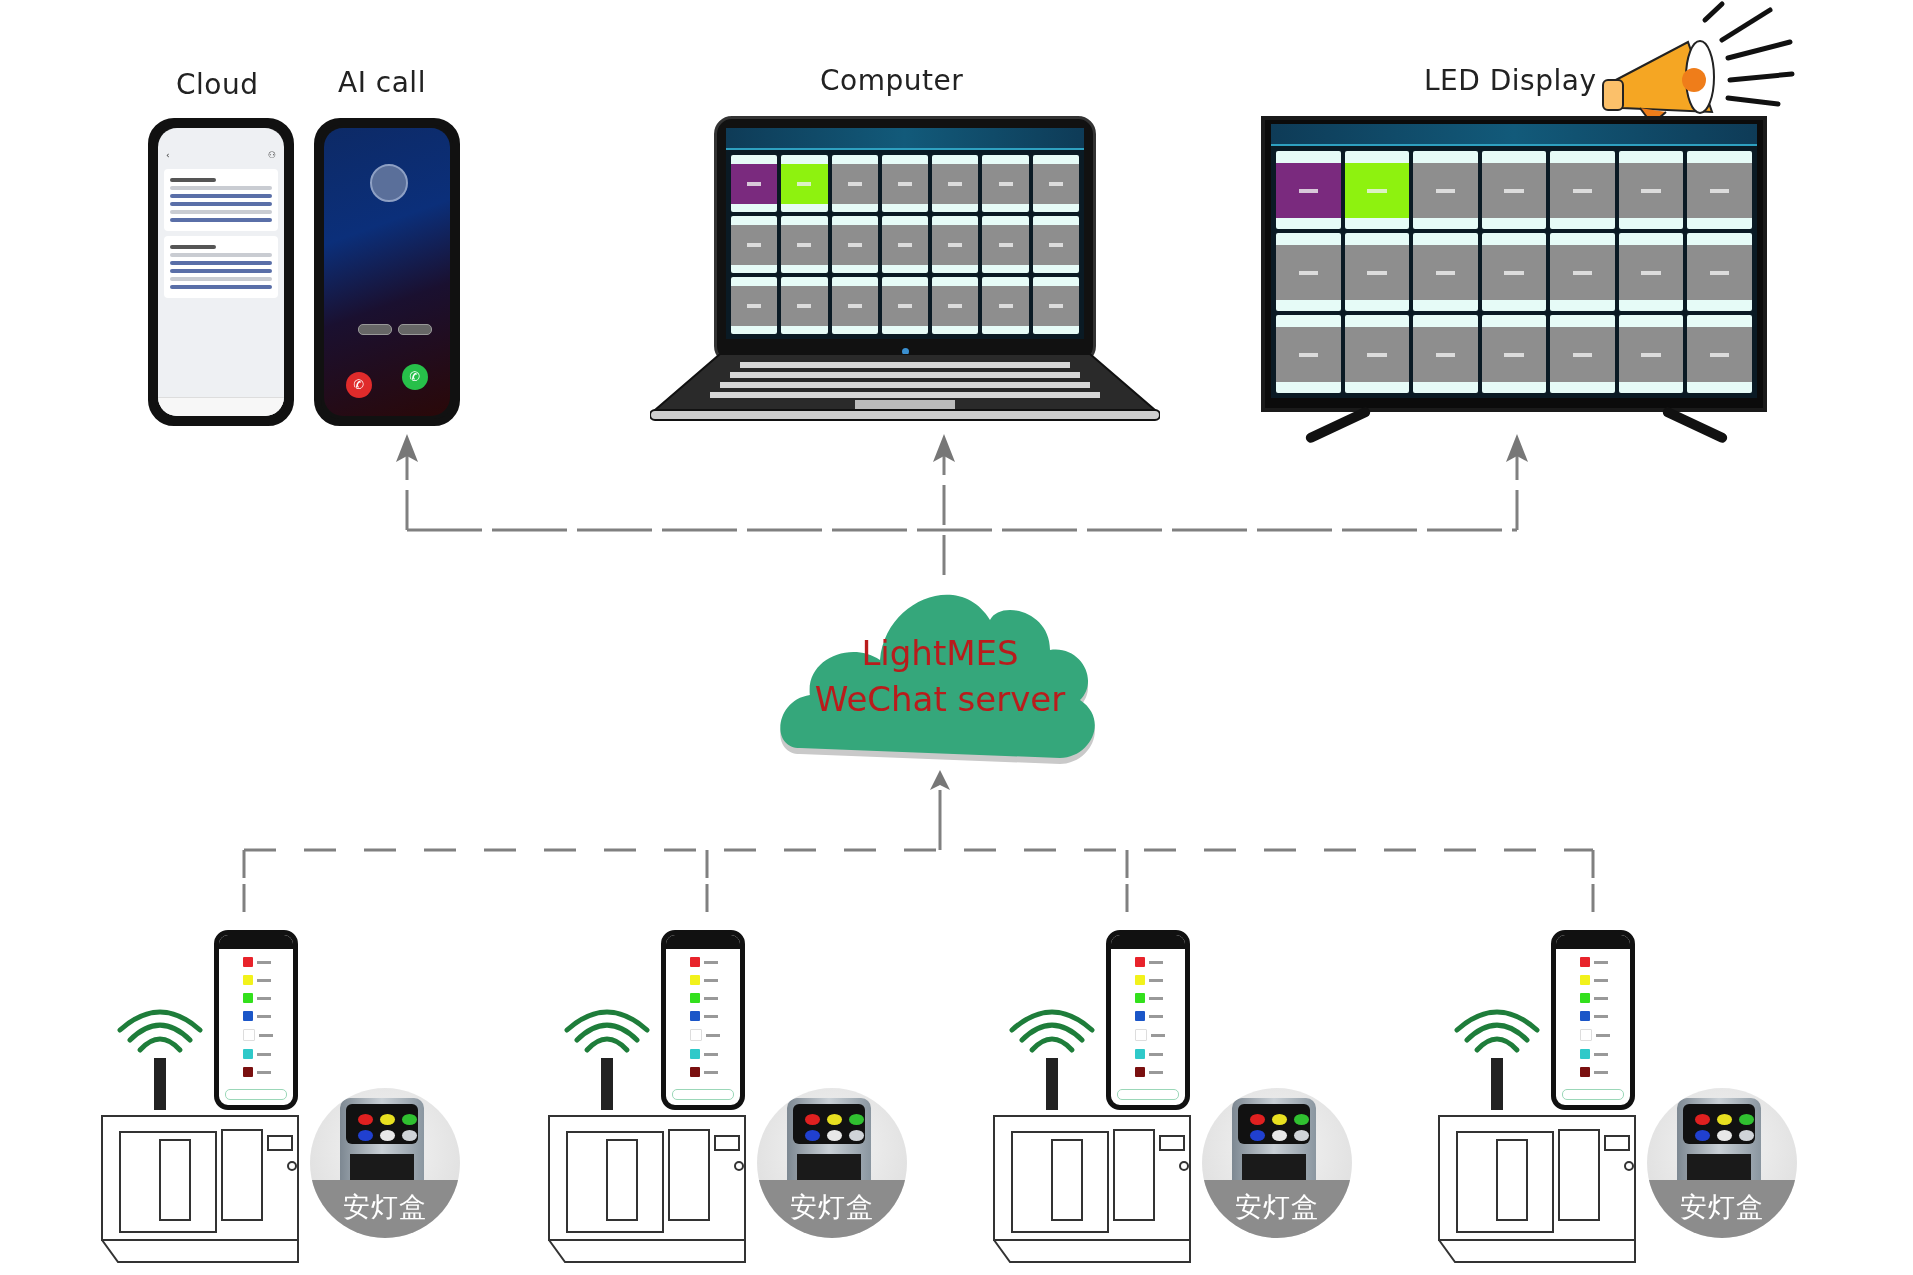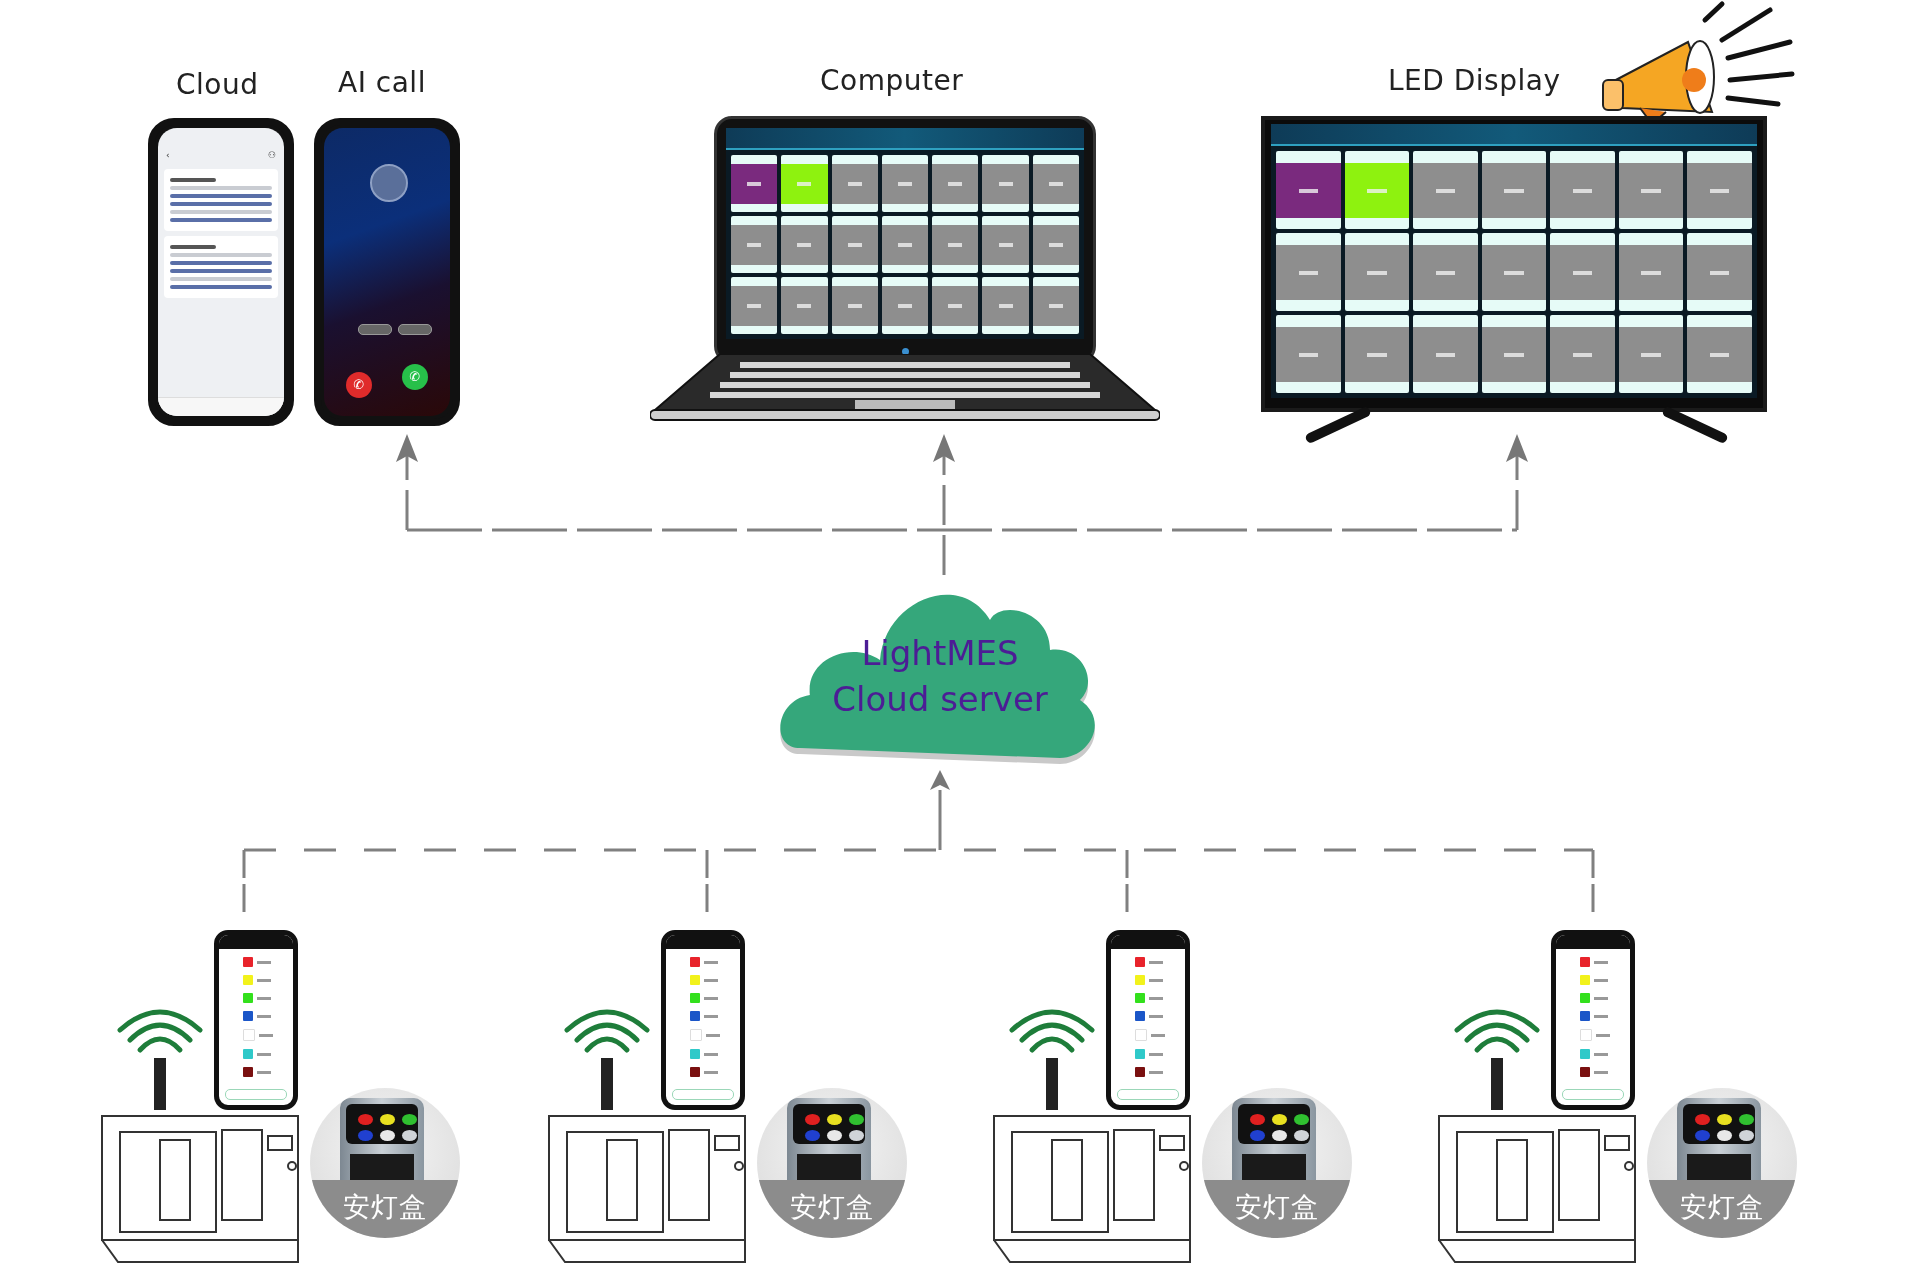--- a/index.html
+++ b/index.html
@@ -36,21 +36,21 @@
   .tile .ft{height:14%;}
   .tile.purple .bd{background:#7a2a7e;}
   .tile.green .bd{background:#8ef20f;}
   .tile .bd i{display:block;width:30%;height:4px;background:#f0f0f0;opacity:.8;}
 
   
   .tv{position:absolute;left:1261px;top:116px;width:506px;height:296px;background:#0b0b0b;border:4px solid #1a1a1a;box-sizing:border-box;}
   .tv-stand{position:absolute;width:70px;height:10px;background:#111;border-radius:5px;}
 
   
-  .cloud-text{position:absolute;left:780px;top:630px;width:320px;text-align:center;color:#4c1d95;font-size:34px;line-height:46px;}
+  .cloud-text{position:absolute;left:780px;top:630px;width:320px;text-align:center;color:#b91c1c;font-size:34px;line-height:46px;}
 
   
   .st-phone{position:absolute;width:84px;height:180px;border:5px solid #111;border-radius:14px;background:#fff;box-sizing:border-box;overflow:hidden;}
   .st-phone .bar{height:14px;background:#111;}
   .st-row{display:flex;align-items:center;margin:8px 0 0 24px;}
   .st-sw{width:10px;height:10px;border-radius:1px;}
   .st-txt{width:14px;height:3px;background:#999;margin-left:4px;}
   .st-ok{position:absolute;bottom:5px;left:6px;right:6px;height:9px;border:1px solid #9bd7b8;border-radius:5px;}
   .andon{position:absolute;width:150px;height:150px;border-radius:50%;background:radial-gradient(circle at 50% 40%,#f5f5f5,#d8d8d8);overflow:hidden;}
   .andon .box{position:absolute;left:30px;top:10px;width:84px;height:98px;border-radius:10px 10px 4px 4px;background:linear-gradient(90deg,#7d8892,#c9d0d6,#8a96a0);}
@@ -101,21 +101,21 @@
       <line x1="1730" y1="80" x2="1792" y2="74"></line>
       <line x1="1728" y1="98" x2="1778" y2="104"></line>
       <line x1="1705" y1="20" x2="1722" y2="4"></line>
     </g>
   </g>
 </svg>
 
 <div class="label" style="left:176px;top:68px;">Cloud</div>
 <div class="label" style="left:338px;top:66px;">AI call</div>
 <div class="label" style="left:820px;top:64px;text-align:center;">Computer</div>
-<div class="label" style="left:1388px;top:64px;">LED Display</div>
+<div class="label" style="left:1424px;top:64px;">LED Display</div>
 
 <div class="phone wechat" style="left:148px;top:118px;width:146px;height:308px;">
   <div class="scr">
     <div class="wc-status"></div>
     <div class="wc-nav">
         <span>‹</span>
         <span>⚇</span>
       </div>
     <div class="wc-card">
         <div class="wc-line dk"></div>
@@ -466,21 +466,21 @@
           <div class="ft"></div>
         </div>
       </div>
   </div>
 </div>
 <div class="tv-stand" style="left:1303px;top:420px;transform:rotate(-25deg);"></div>
 <div class="tv-stand" style="left:1660px;top:420px;transform:rotate(25deg);"></div>
 
 <div class="cloud-text">
   <div>LightMES</div>
-  <div>Cloud server</div>
+  <div>WeChat server</div>
 </div>
 
 <div id="stations">
     <svg width="210" height="330" style="position:absolute;left:98px;top:940px;">
     <g fill="none" stroke="#1e7d3a" stroke-width="5" stroke-linecap="round">
       <path d="M42 110 Q62 88 82 110"></path>
         <path d="M32 100 Q62 70 92 100"></path>
         <path d="M22 90 Q62 54 102 90"></path>
     </g>
     <rect x="56" y="118" width="12" height="52" fill="#222"></rect>

